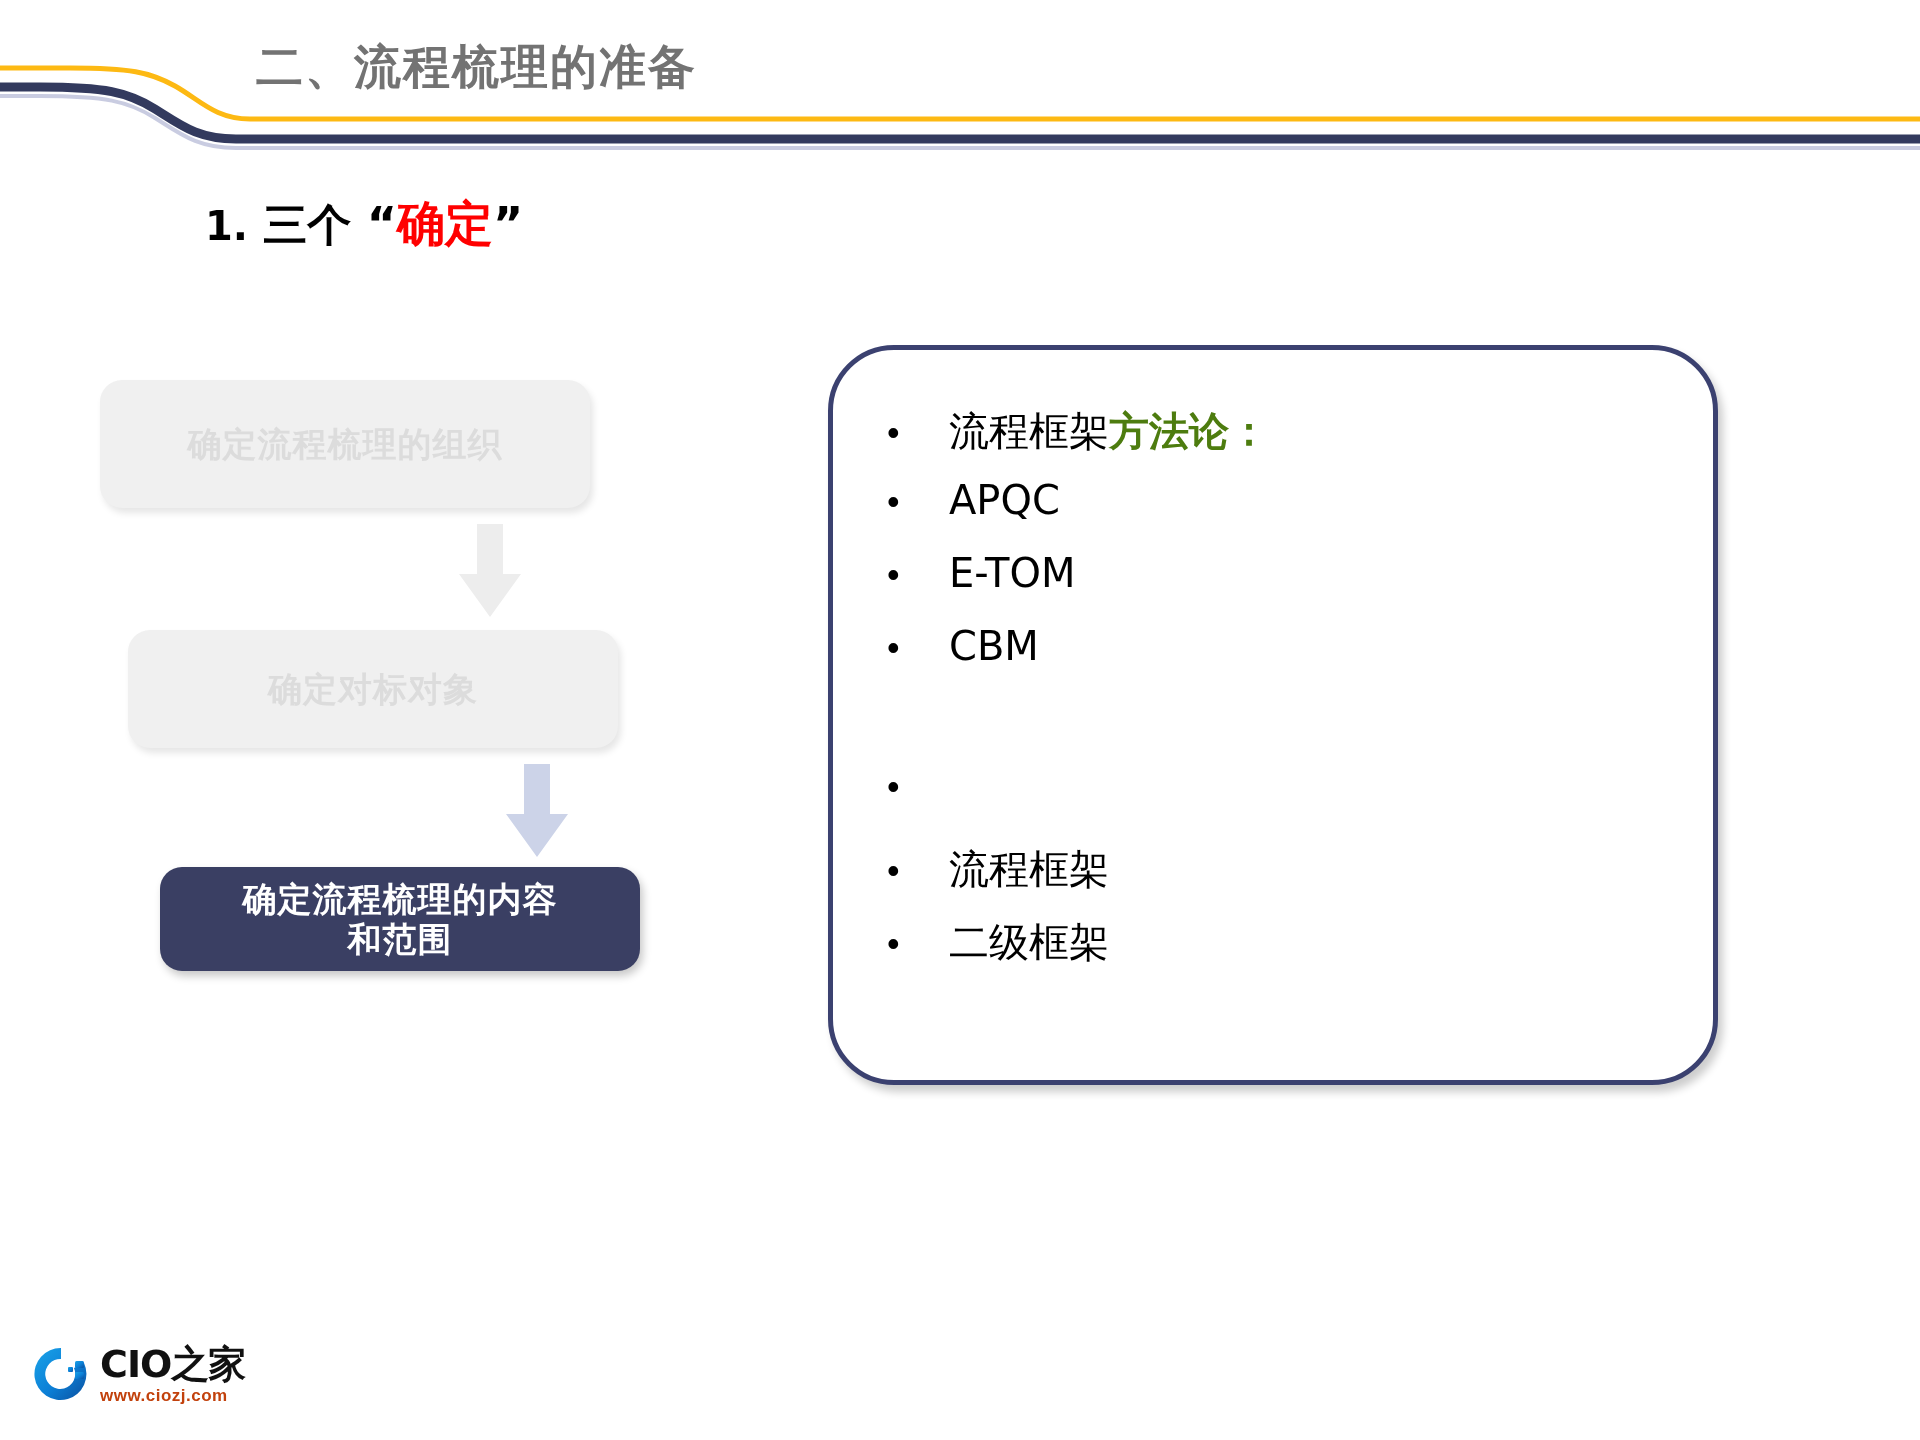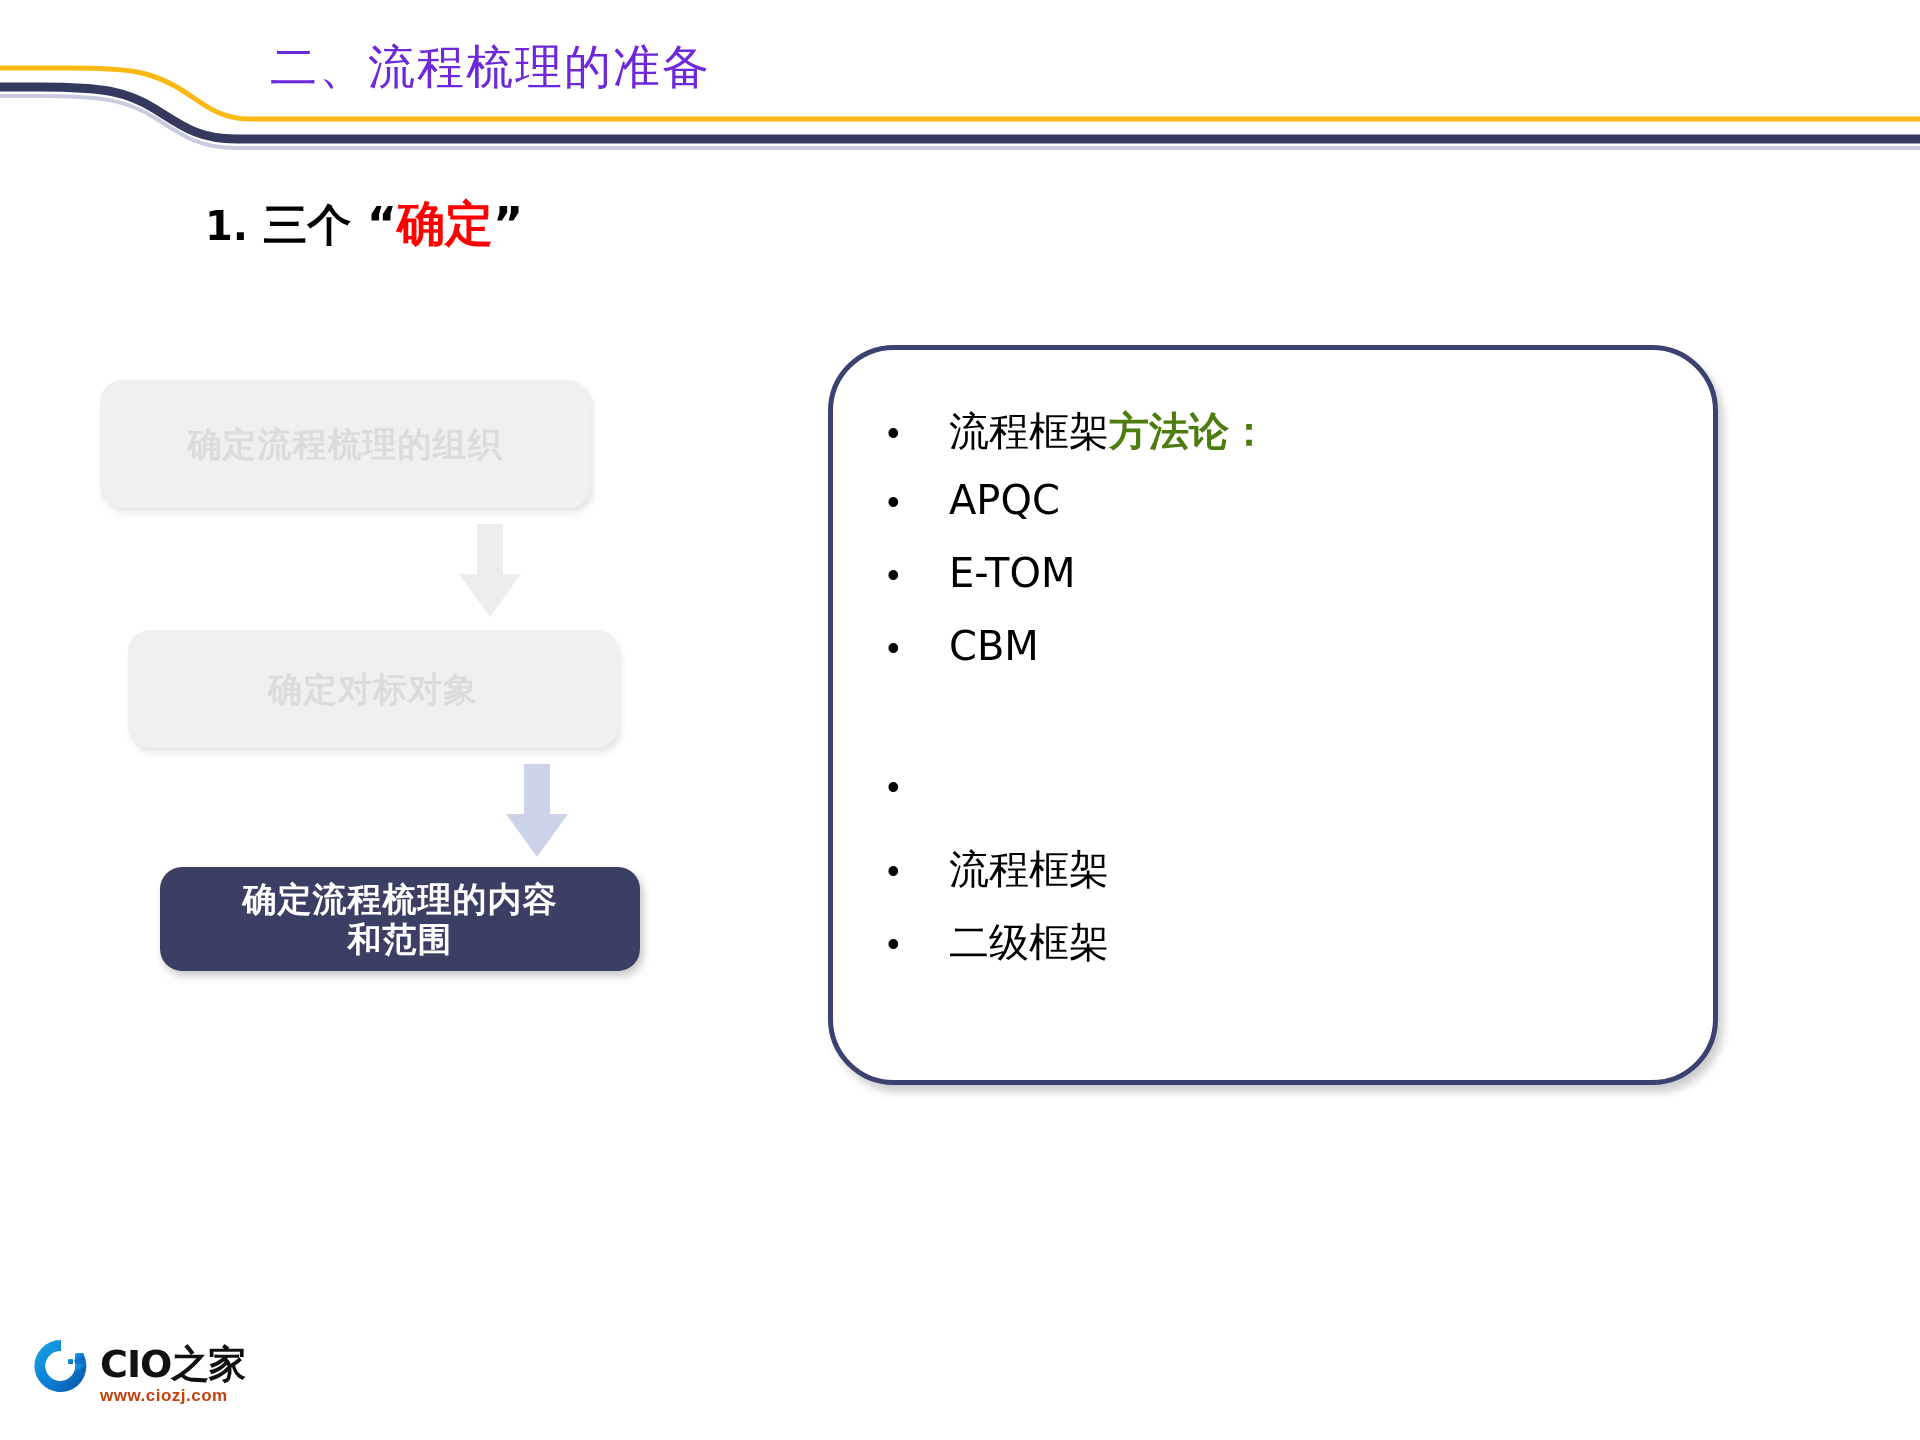--- a/index.html
+++ b/index.html
@@ -24,27 +24,27 @@
     height: 170px;
   }
   #header-band svg {
     position: absolute;
     left: 0;
     top: 0;
     display: block;
   }
   #header-title {
     position: absolute;
-    left: 270px;
+    left: 256px;
     top: 36px;
     width: 560px;
     text-align: left;
     font-size: 47px;
-    font-weight: normal;
-    color: #6d28d9;
+    font-weight: bold;
+    color: #737373;
     letter-spacing: 2px;
     white-space: nowrap;
     font-family: "DejaVu Sans", "Liberation Sans", sans-serif;
   }
 
   
   #section-heading {
     position: absolute;
     left: 205px;
     top: 192px;
@@ -164,20 +164,21 @@
   }
 
   
   #footer-logo {
     position: absolute;
     left: 30px;
     top: 1335px;
     width: 260px;
     height: 78px;
     display: flex;
+    align-items: center;
   }
   #logo-mark {
     width: 62px;
     height: 62px;
     flex: 0 0 62px;
     margin-right: 8px;
     position: relative;
   }
   #logo-wordmark {
     display: flex;

